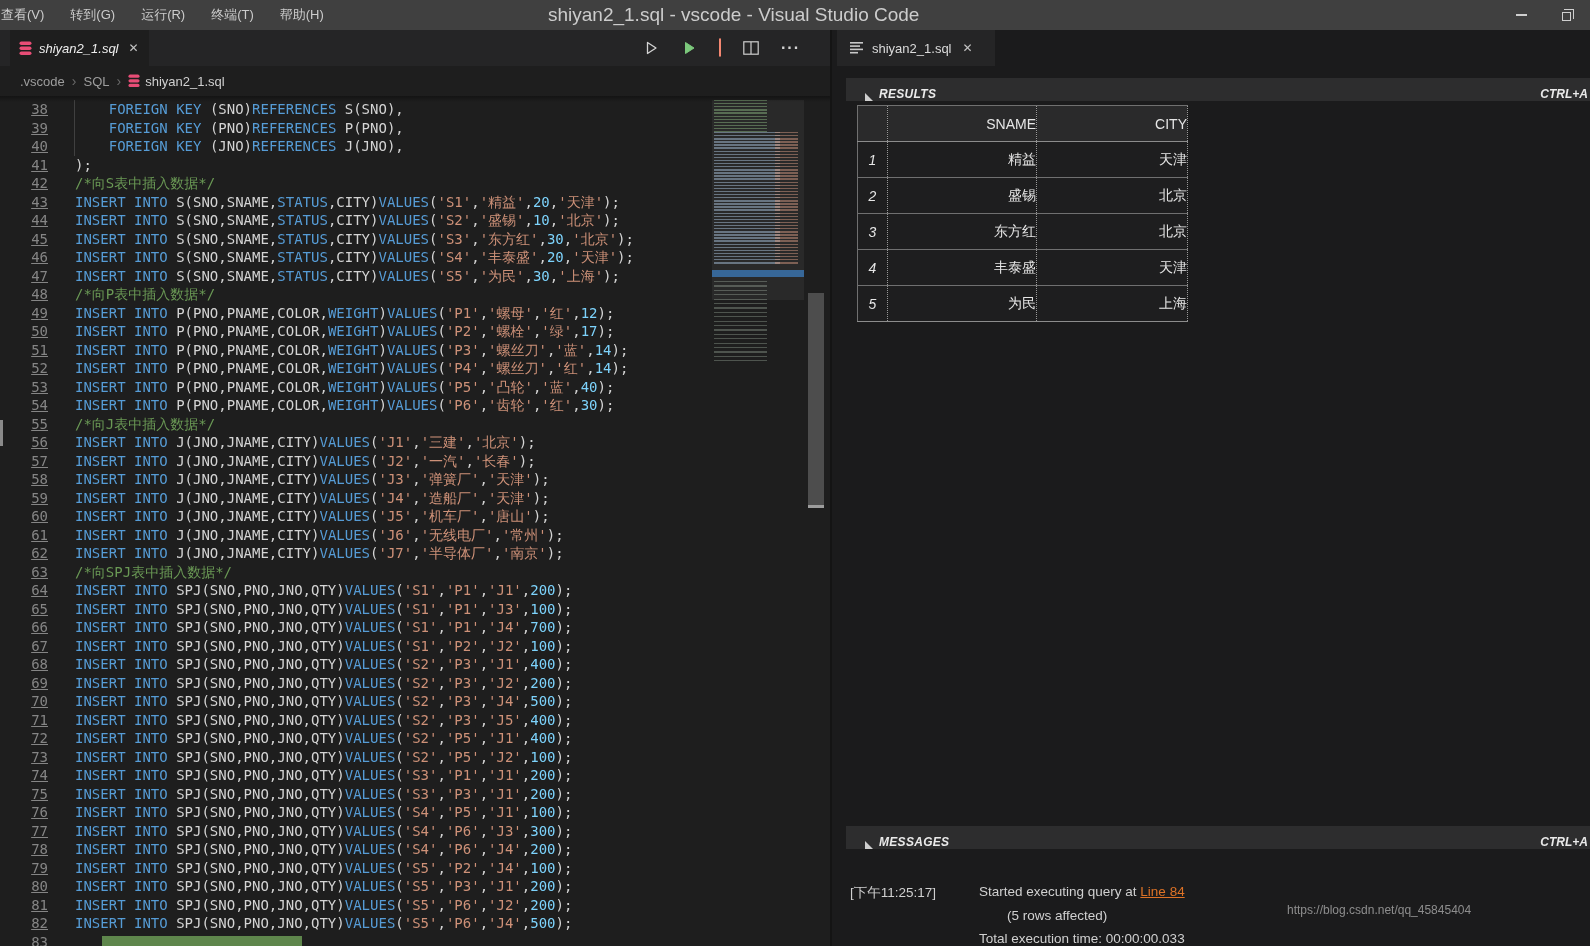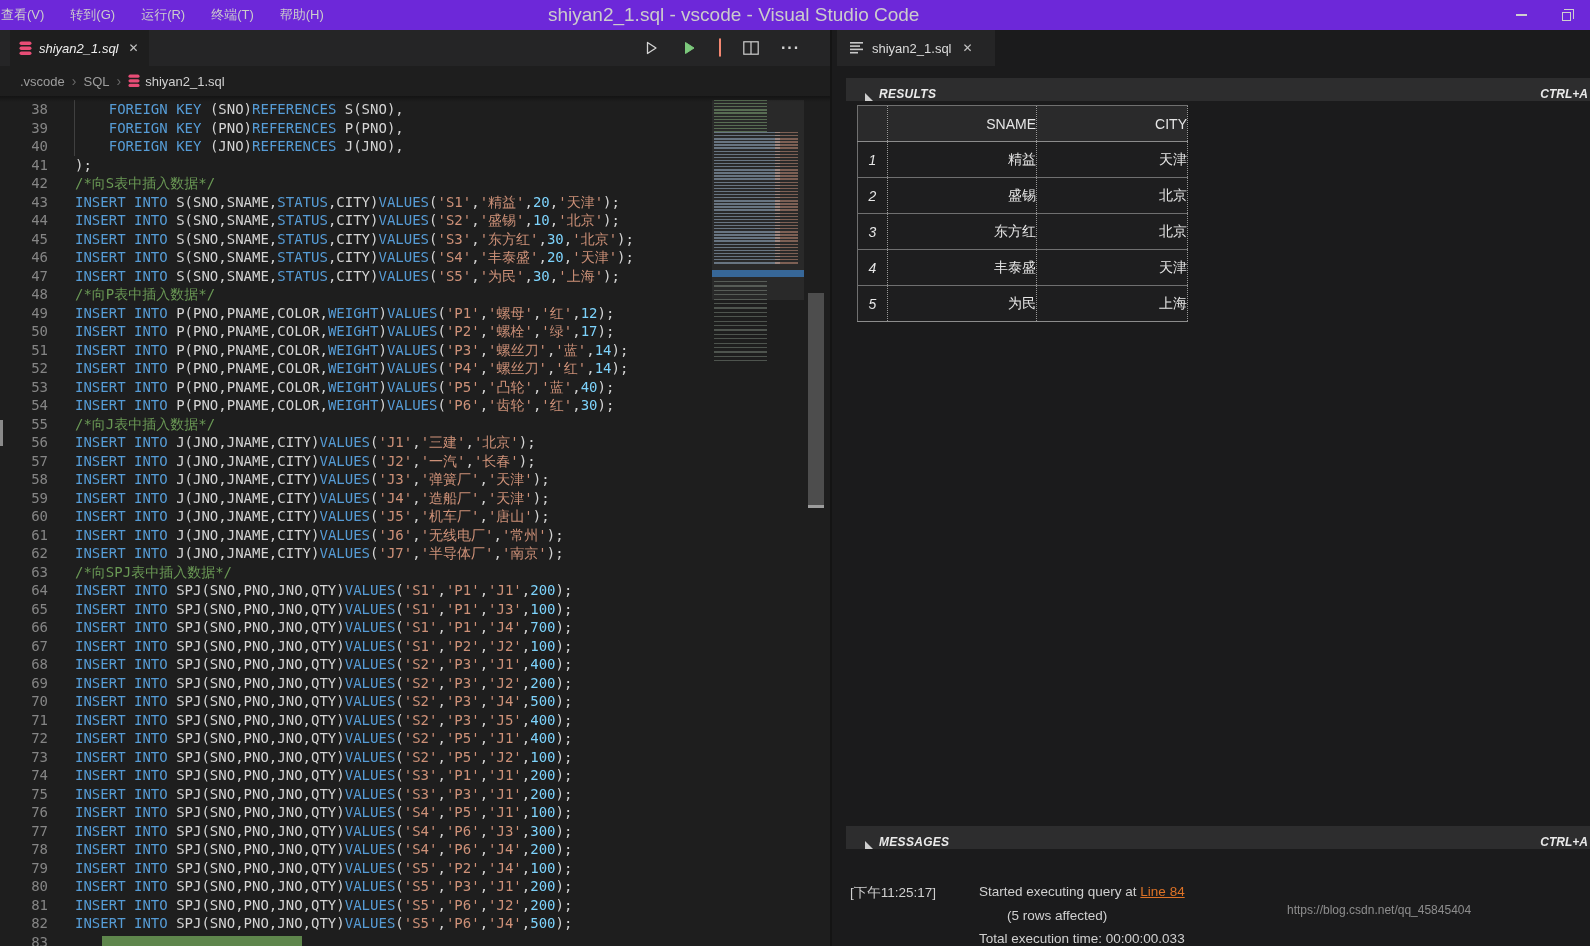--- a/index.html
+++ b/index.html
@@ -2,21 +2,21 @@
 <html><head>
 <meta charset="utf-8">
 <style>
   * { margin:0; padding:0; box-sizing:border-box; }
   html,body { background:#000; }
   .window {
     position:relative; width:1590px; height:946px; overflow:hidden;
     background:#1e1e1e; font-family:"Liberation Sans", sans-serif;
   }
   
-  .titlebar { position:absolute; top:0; left:0; width:100%; height:30px; background:#6d28d9; }
+  .titlebar { position:absolute; top:0; left:0; width:100%; height:30px; background:#404040; }
   .menus { display:flex; margin-left:-12px; height:30px; align-items:center; }
   .menu-item { padding:0 13px; font-size:13px; color:#cccccc; line-height:30px; cursor:default; }
   .wtitle { position:absolute; left:548px; top:0; line-height:30px; font-size:19px; color:#cccccc; white-space:nowrap; }
   .wctrls { position:absolute; right:0; top:0; display:flex; height:30px; }
   .wc { width:46px; height:30px; display:flex; align-items:center; justify-content:center; }
   .min-bar { width:11px; height:1.4px; background:#cfcfcf; }
   .restore-box { position:relative; width:9px; height:9px; border:1px solid #cfcfcf; margin-top:2px; margin-right:2px; }
   .restore-box::before { content:""; position:absolute; left:1px; top:-4px; width:9px; height:9px; border:1px solid #cfcfcf; border-left:none; border-bottom:none; }
   
   .main { position:absolute; top:30px; left:0; right:0; bottom:0;border-radius:18px; }
@@ -33,21 +33,21 @@
   .breadcrumbs { position:absolute; top:36px; left:0; right:0; height:30px; background:#1e1e1e; display:flex; align-items:center; padding-left:20px; gap:7px; font-size:13px; color:#9d9d9d; }
   .bc-sep { color:#6a6a6a; font-size:14px; }
   .bc-last { color:#d0d0d0; }
   .bc-item { display:flex; align-items:center; gap:5px; }
   
   .editor { position:absolute; top:66px; left:0; right:0; bottom:0; overflow:hidden; background:#1e1e1e;
     font-family:"DejaVu Sans Mono", monospace; font-size:14px; }
   .editor::before { content:""; position:absolute; top:0; left:0; right:0; height:6px; background:linear-gradient(rgba(0,0,0,.35),transparent); z-index:5; }
   #code-lines { position:absolute; top:4px; left:0; }
   .cl { display:flex; height:18.5px; line-height:18.5px; white-space:pre; }
-  .ln { width:48px; text-align:right; color:#858585; flex:none; }
+  .ln { width:48px; text-align:right; color:#858585; flex:none;text-decoration:underline; }
   .lt { margin-left:27px; }
   .tk-k { color:#569cd6; } .tk-d { color:#d4d4d4; } .tk-s { color:#ce9178; }
   .tk-n { color:#7dd3fc; } .tk-c { color:#6a9955; }
   .blk { display:inline-block; height:13px; background:currentColor; vertical-align:top; margin-top:3px; opacity:.85; }
   .indent-guide { position:absolute; left:74px; top:4px; width:1px; height:56px; background:#404040; }
   
   .minimap { position:absolute; left:712px; top:4px; width:92px; height:266px; }
   .mm-sec1 { position:absolute; top:0; left:2px; width:58%; height:32px;
     background:repeating-linear-gradient(180deg, rgba(120,160,110,.55) 0 1.2px, transparent 1.2px 3.1px); }
   .mm-sec2 { position:absolute; top:32px; left:2px; width:72%; height:132px;

